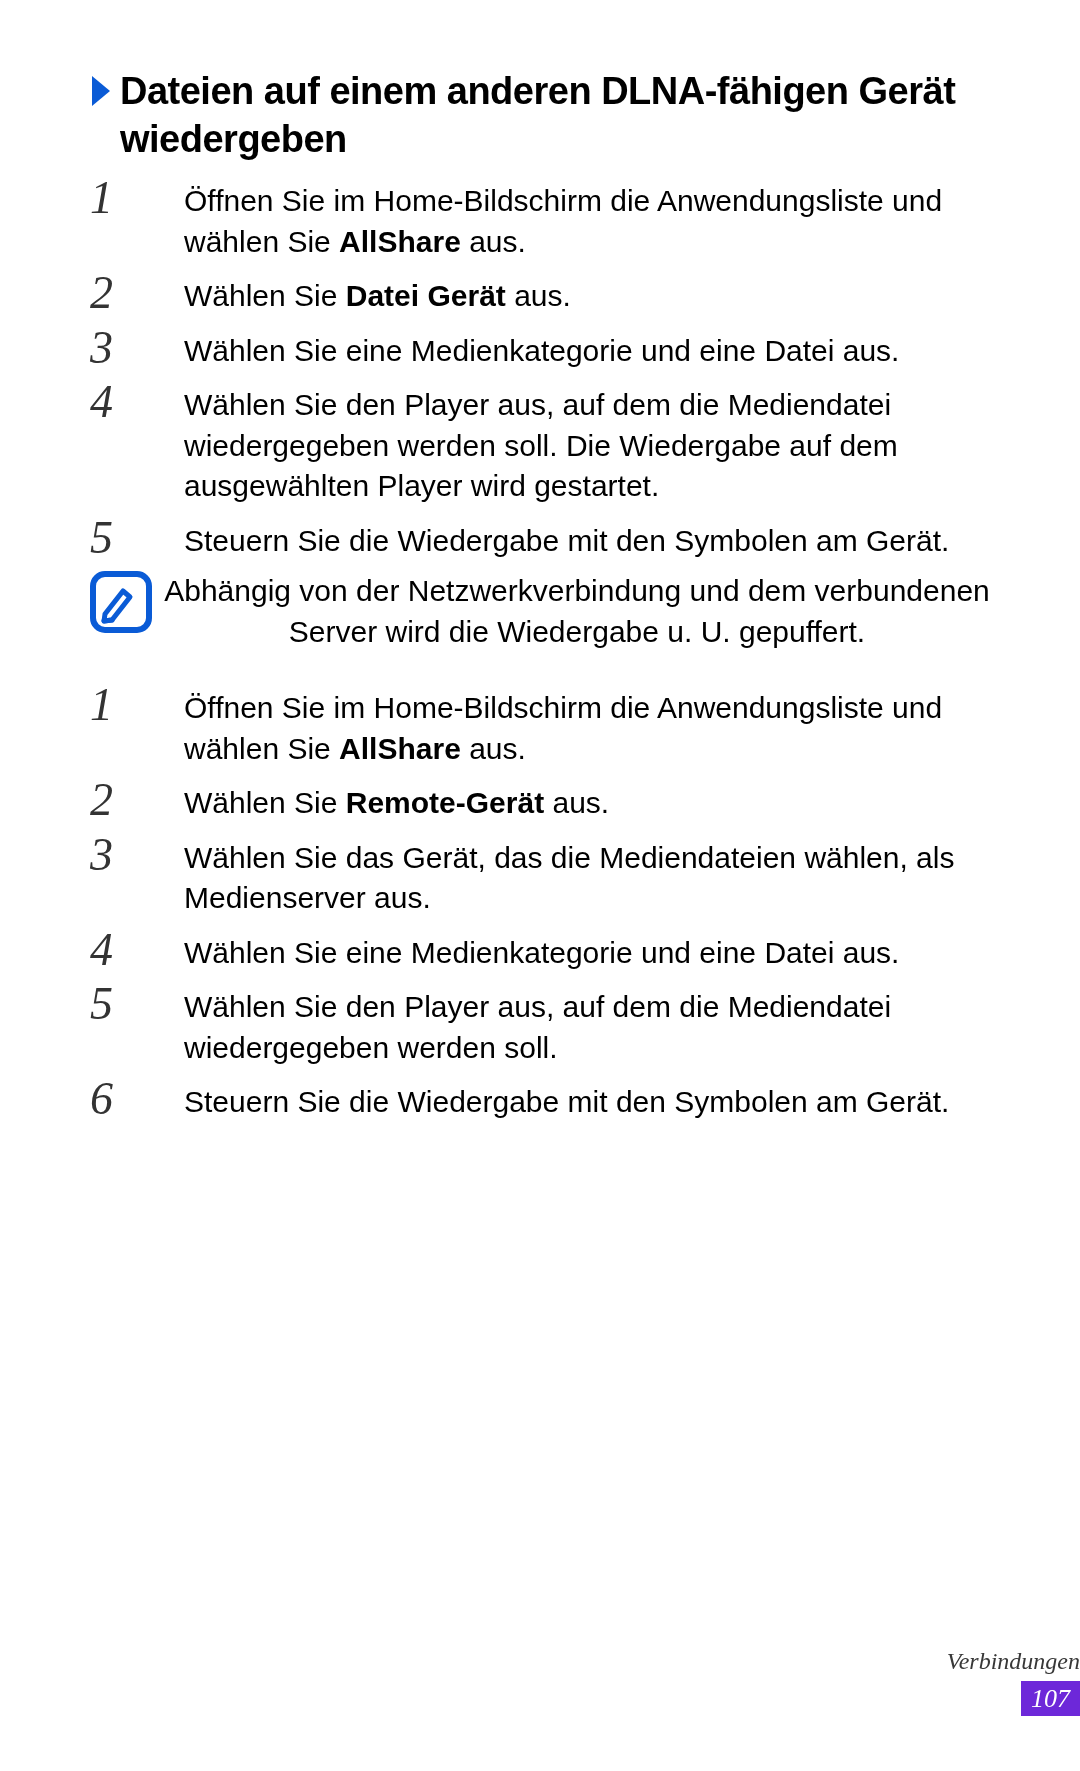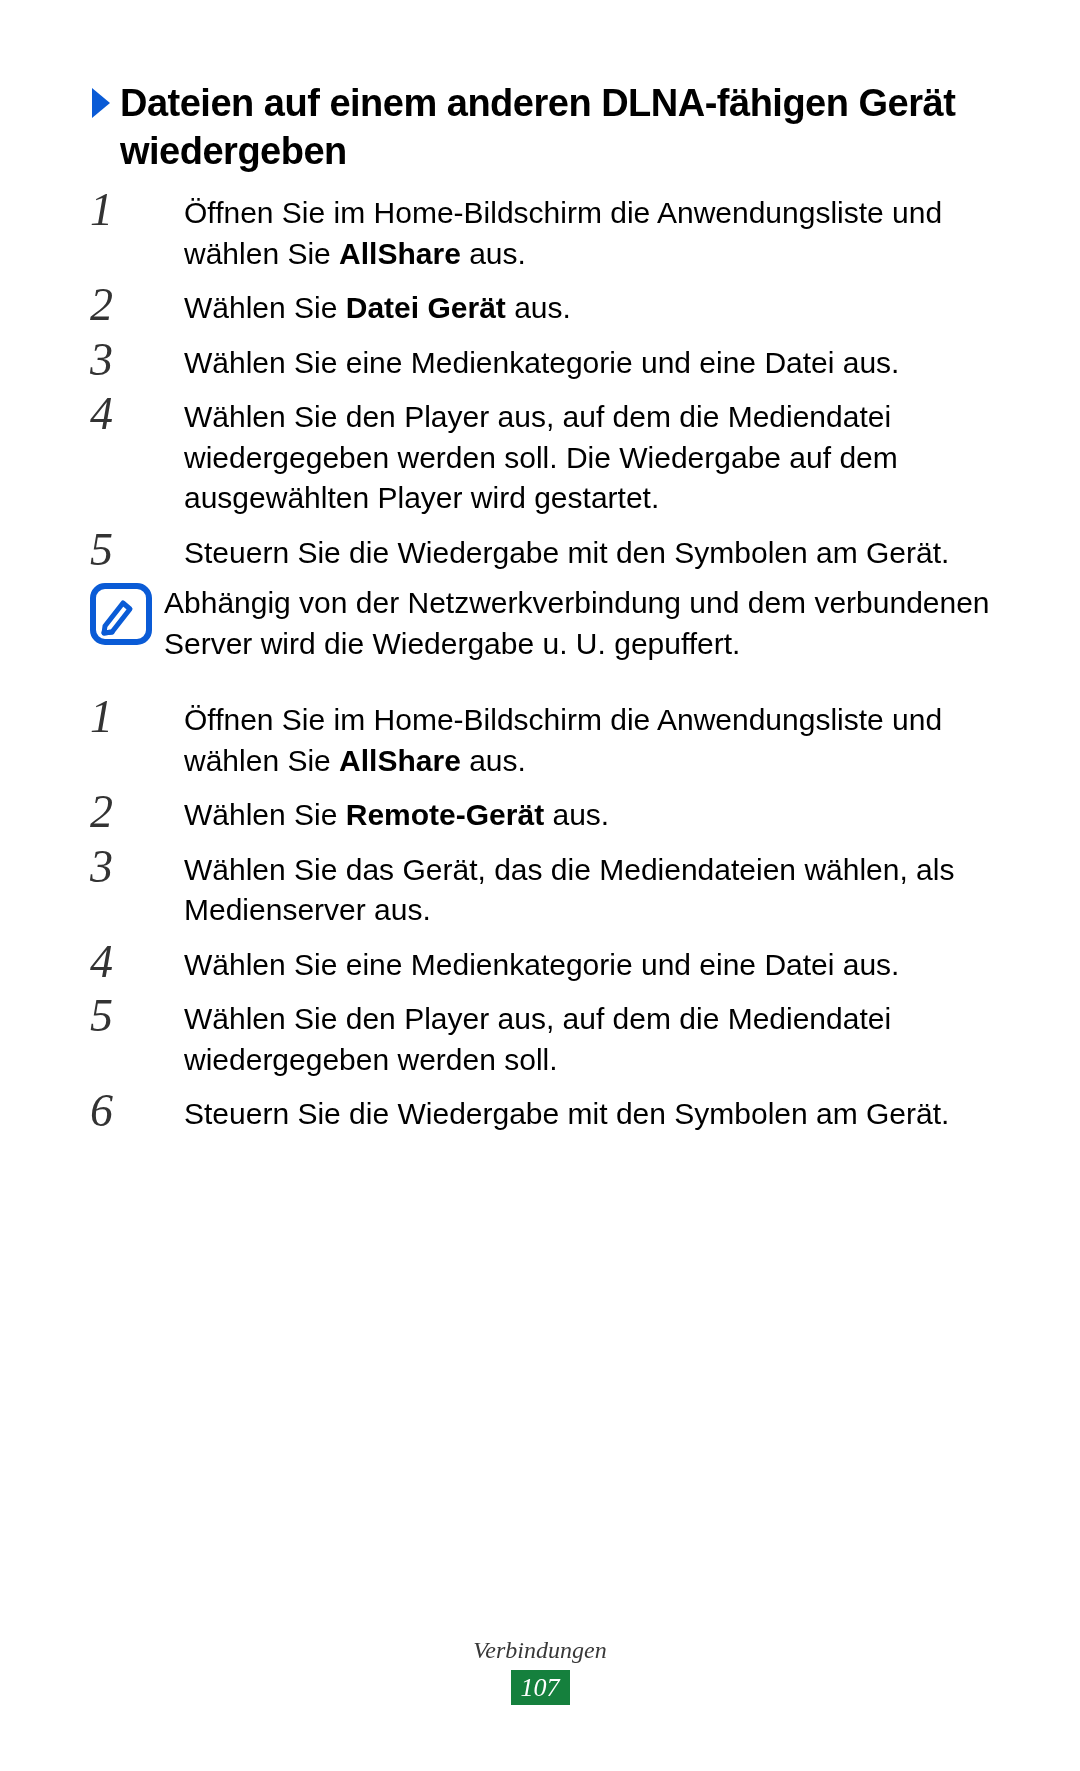--- a/index.html
+++ b/index.html
@@ -13,21 +13,21 @@
     width: 1080px;
     height: 1771px;
     position: relative;
     box-sizing: border-box;
     padding: 60px 90px 0 90px;
   }
   .section-heading {
     display: flex;
     align-items: flex-start;
     margin-bottom: 12px;
-    margin-top: 20px;
+    margin-top: 8px;
   }
   .chevron {
     flex: 0 0 auto;
     margin-right: 8px;
     margin-top: 6px;
   }
   .chevron svg {
     display: block;
   }
   .heading-text {
@@ -63,50 +63,51 @@
     padding-top: 6px;
     margin-left: 44px;
   }
   .step-body .bold {
     font-weight: 700;
   }
   .note {
     display: flex;
     align-items: flex-start;
     margin: 10px 0 30px 0;
+    text-align: center;
   }
   .note-icon {
     flex: 0 0 62px;
     height: 62px;
     margin-right: 12px;
   }
   .note-text {
     flex: 1;
     font-size: 30px;
     line-height: 1.35;
     padding-top: 0px;
   }
   .footer {
     position: absolute;
-    bottom: 66px;
+    bottom: 55px;
     left: 0;
     width: 100%;
-    text-align: center;
+    text-align: right;
   }
   .footer-label {
     font-style: italic;
     font-size: 24px;
     color: #383838;
     display: block;
     margin-bottom: 6px;
     font-family: "Times New Roman", Times, serif;
   }
   .page-num-badge {
     display: inline-block;
-    background: #15803d;
+    background: #6d28d9;
     color: #fff;
     font-style: italic;
     font-family: "Times New Roman", Times, serif;
     font-size: 26px;
     padding: 2px 10px;
     line-height: 1.2;
   }
 </style>
 </head>
 <body>

